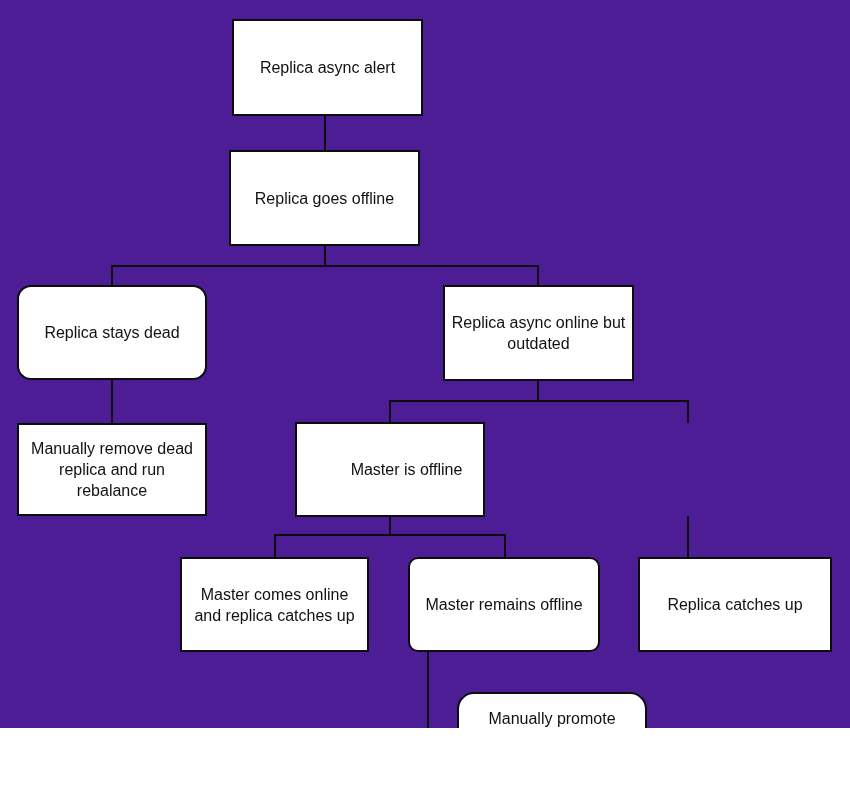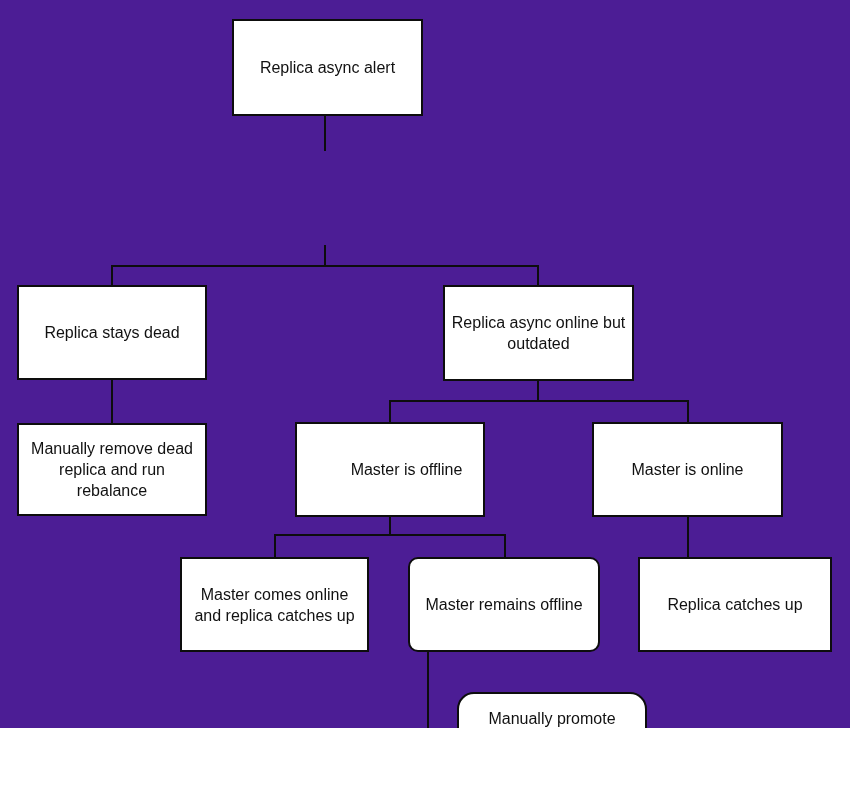--- a/index.html
+++ b/index.html
@@ -70,40 +70,40 @@
 
   <div class="conn v" style="left:687px; top:516px; height:42px;"></div>
 
   <div class="conn v" style="left:427px; top:651px; height:88px;"></div>
   <div class="conn h" style="left:427px; top:737px; width:31px;"></div>
 
   <div class="node" style="left:232px; top:19px; width:191px; height:97px;">
     <span>Replica async alert</span>
   </div>
 
+  <div class="node" style="left:229px; top:150px; width:191px; height:96px;">
+    <span>Replica goes offline</span>
+  </div>
 
-  <div class="node" style="left:17px; top:285px; width:190px; height:95px;">
+  <div class="node" style="left:17px; top:285px; width:190px; height:95px;border-radius:14px;">
     <span>Replica stays dead</span>
   </div>
 
   <div class="node" style="left:443px; top:285px; width:191px; height:96px;">
     <span>Replica async online but outdated</span>
   </div>
 
   <div class="node" style="left:17px; top:423px; width:190px; height:93px;">
     <span>Manually remove dead replica and run rebalance</span>
   </div>
 
   <div class="node" style="left:295px; top:422px; width:190px; height:95px;padding-left:37px;">
     <span>Master is offline</span>
   </div>
 
-  <div class="node" style="left:592px; top:422px; width:191px; height:95px;">
-    <span>Master is online</span>
-  </div>
 
   <div class="node" style="left:180px; top:557px; width:189px; height:95px;justify-content:center;">
     <span>Master comes online and replica catches up</span>
   </div>
 
   <div class="node" style="left:408px; top:557px; width:192px; height:95px;border-radius:10px;">
     <span>Master remains offline</span>
   </div>
 
   <div class="node" style="left:638px; top:557px; width:194px; height:95px;">

